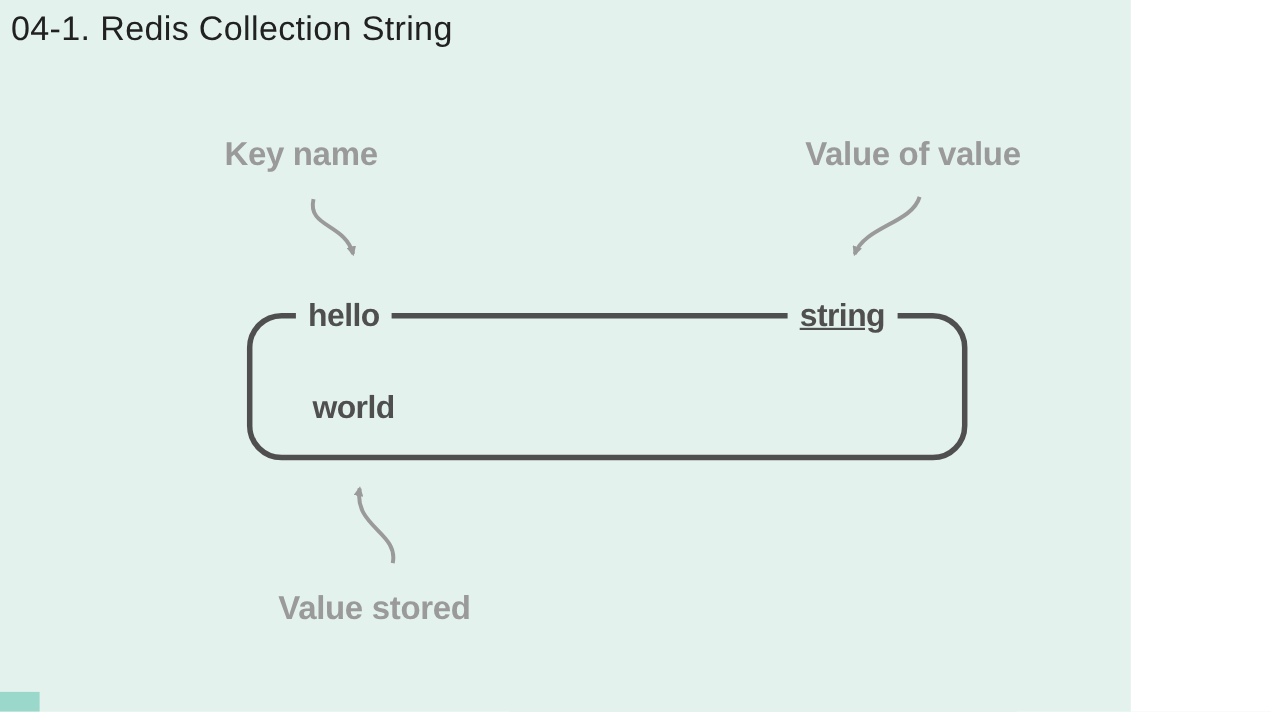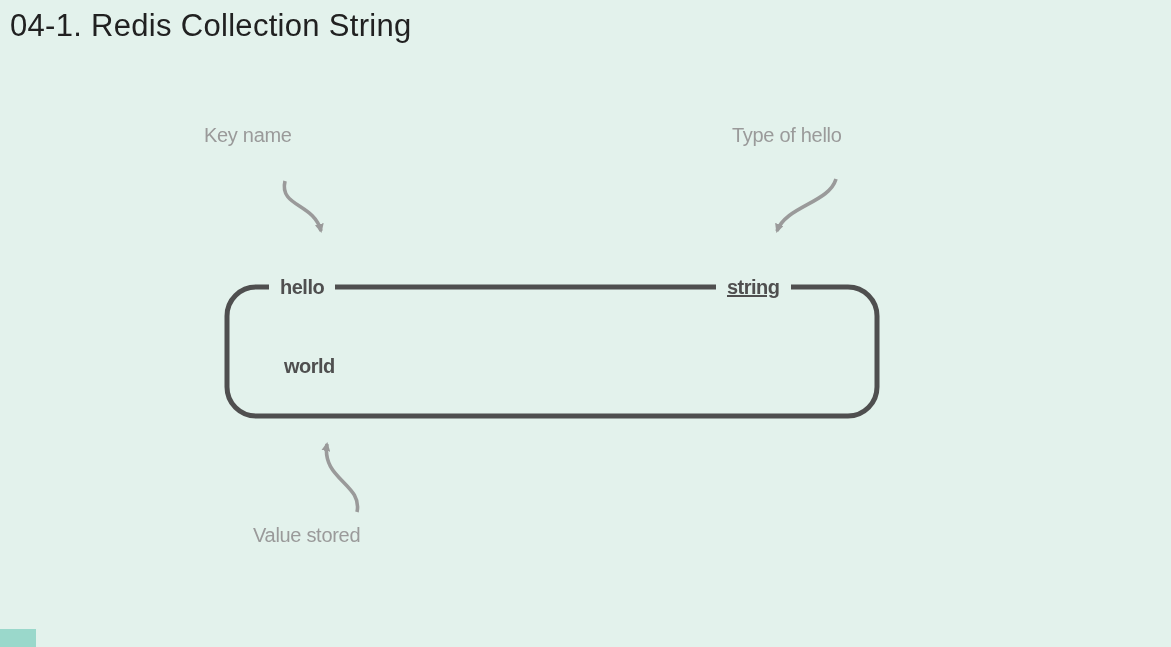--- a/index.html
+++ b/index.html
@@ -1,46 +1,46 @@
 <!DOCTYPE html>
 <html><head>
 <meta charset="utf-8">
 <style>
   html, body { margin: 0; padding: 0; }
   .page {
     position: relative;
-    width: 1171px;
+    width: 1028px;
     height: 647px;
     background: #e3f2ec;
     font-family: "Liberation Sans", sans-serif;
     overflow: hidden;
   }
   .title {
     position: absolute;
     left: 10px;
     top: 8px;
     font-size: 31px;
     font-weight: 300;
     color: #212121;
     letter-spacing: 0.3px;
   }
   .gray-label {
     position: absolute;
-    font-size: 20px;
-    font-weight: 400;
+    font-size: 30px;
+    font-weight: 700;
     color: #9a9a9a;
     letter-spacing: -0.3px;
     white-space: nowrap;
   }
   .key-name-label   { left: 204px; top: 124px; }
   .type-value-label { left: 732px; top: 124px; }
-  .value-stored-label { left: 253px; top: 524px; }
+  .value-stored-label { left: 253px; top: 537px; }
   .dark-label {
     position: absolute;
-    font-size: 20px;
+    font-size: 29px;
     font-weight: 700;
     color: #4f4f4f;
     letter-spacing: -0.5px;
     white-space: nowrap;
   }
   .on-border {
     top: 271px;
     line-height: 32px;
     background: #e3f2ec;
     padding: 0 11px;
@@ -81,21 +81,21 @@
 
     <path d="M 285 181 C 279 207, 314 203, 321 231" fill="none" stroke="#9a9a9a" stroke-width="3.6" marker-end="url(#arrowhead)"></path>
 
     <path d="M 836 179 C 829 203, 786 206, 777 231" fill="none" stroke="#9a9a9a" stroke-width="3.6" marker-end="url(#arrowhead)"></path>
 
     <path d="M 357 512 C 363 484, 321 479, 327 444" fill="none" stroke="#9a9a9a" stroke-width="3.6" marker-end="url(#arrowhead)"></path>
   </svg>
 
   <div class="gray-label key-name-label">Key name</div>
 
-  <div class="gray-label type-value-label">Type of hello</div>
+  <div class="gray-label type-value-label">Value of value</div>
 
   <div class="dark-label on-border hello-label">hello</div>
 
   <div class="dark-label on-border string-label">string</div>
 
   <div class="dark-label world-label">world</div>
 
   <div class="gray-label value-stored-label">Value stored</div>
 
   <div class="accent-bar"></div>

